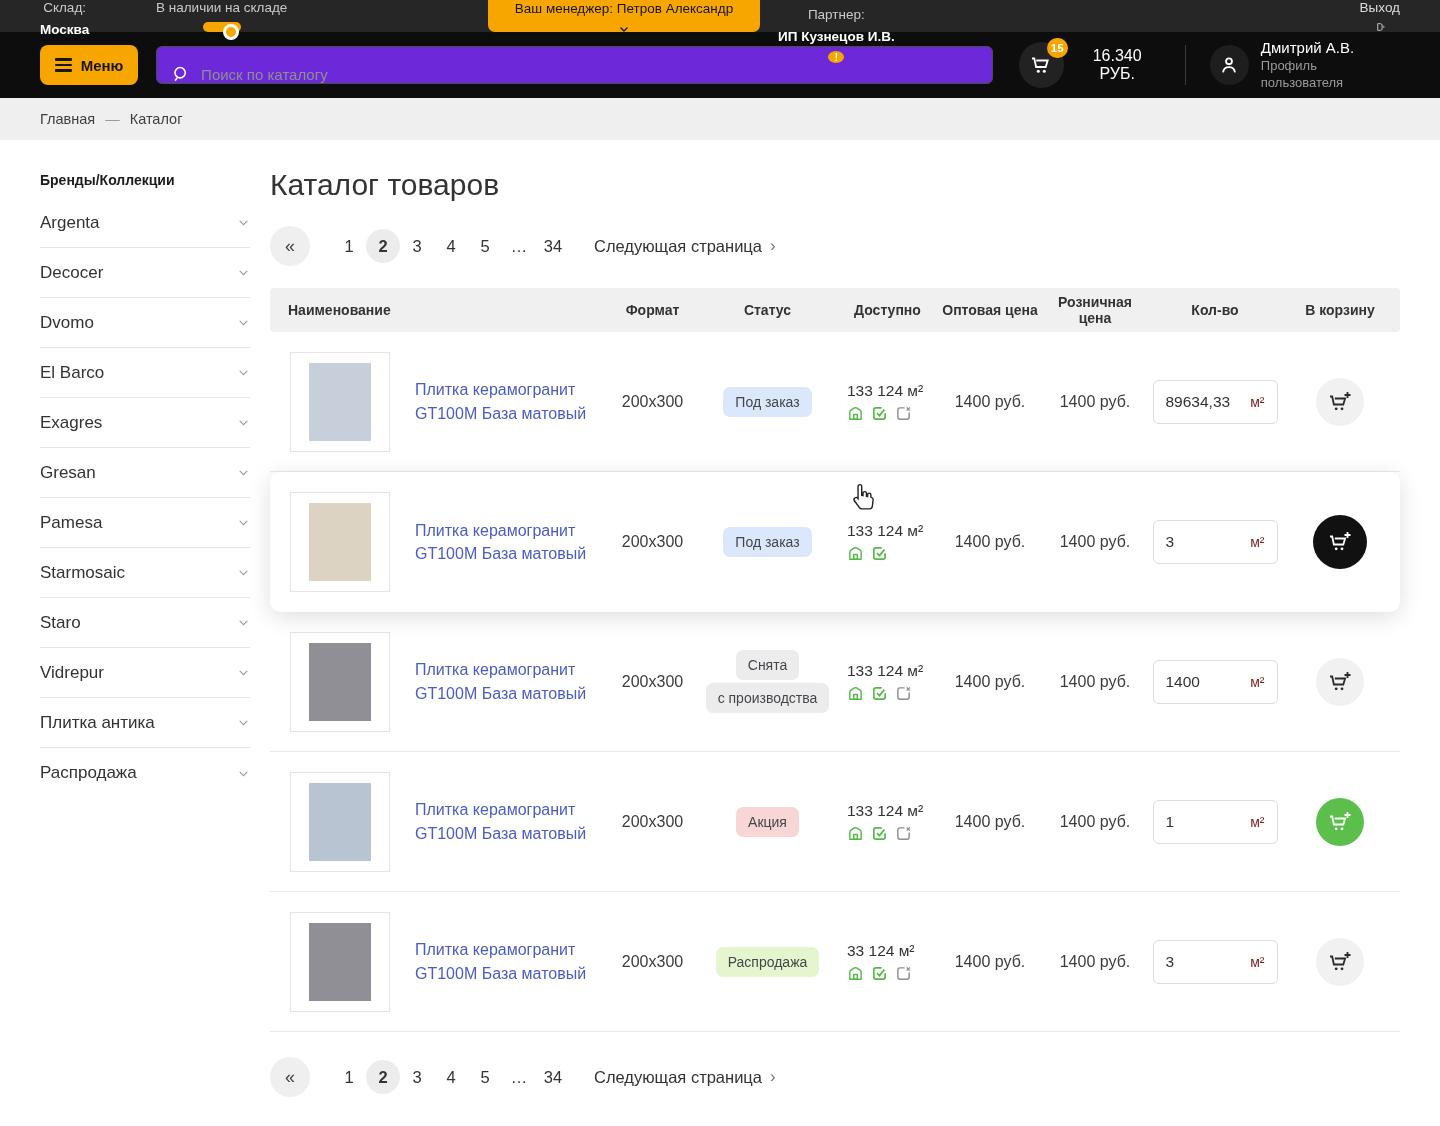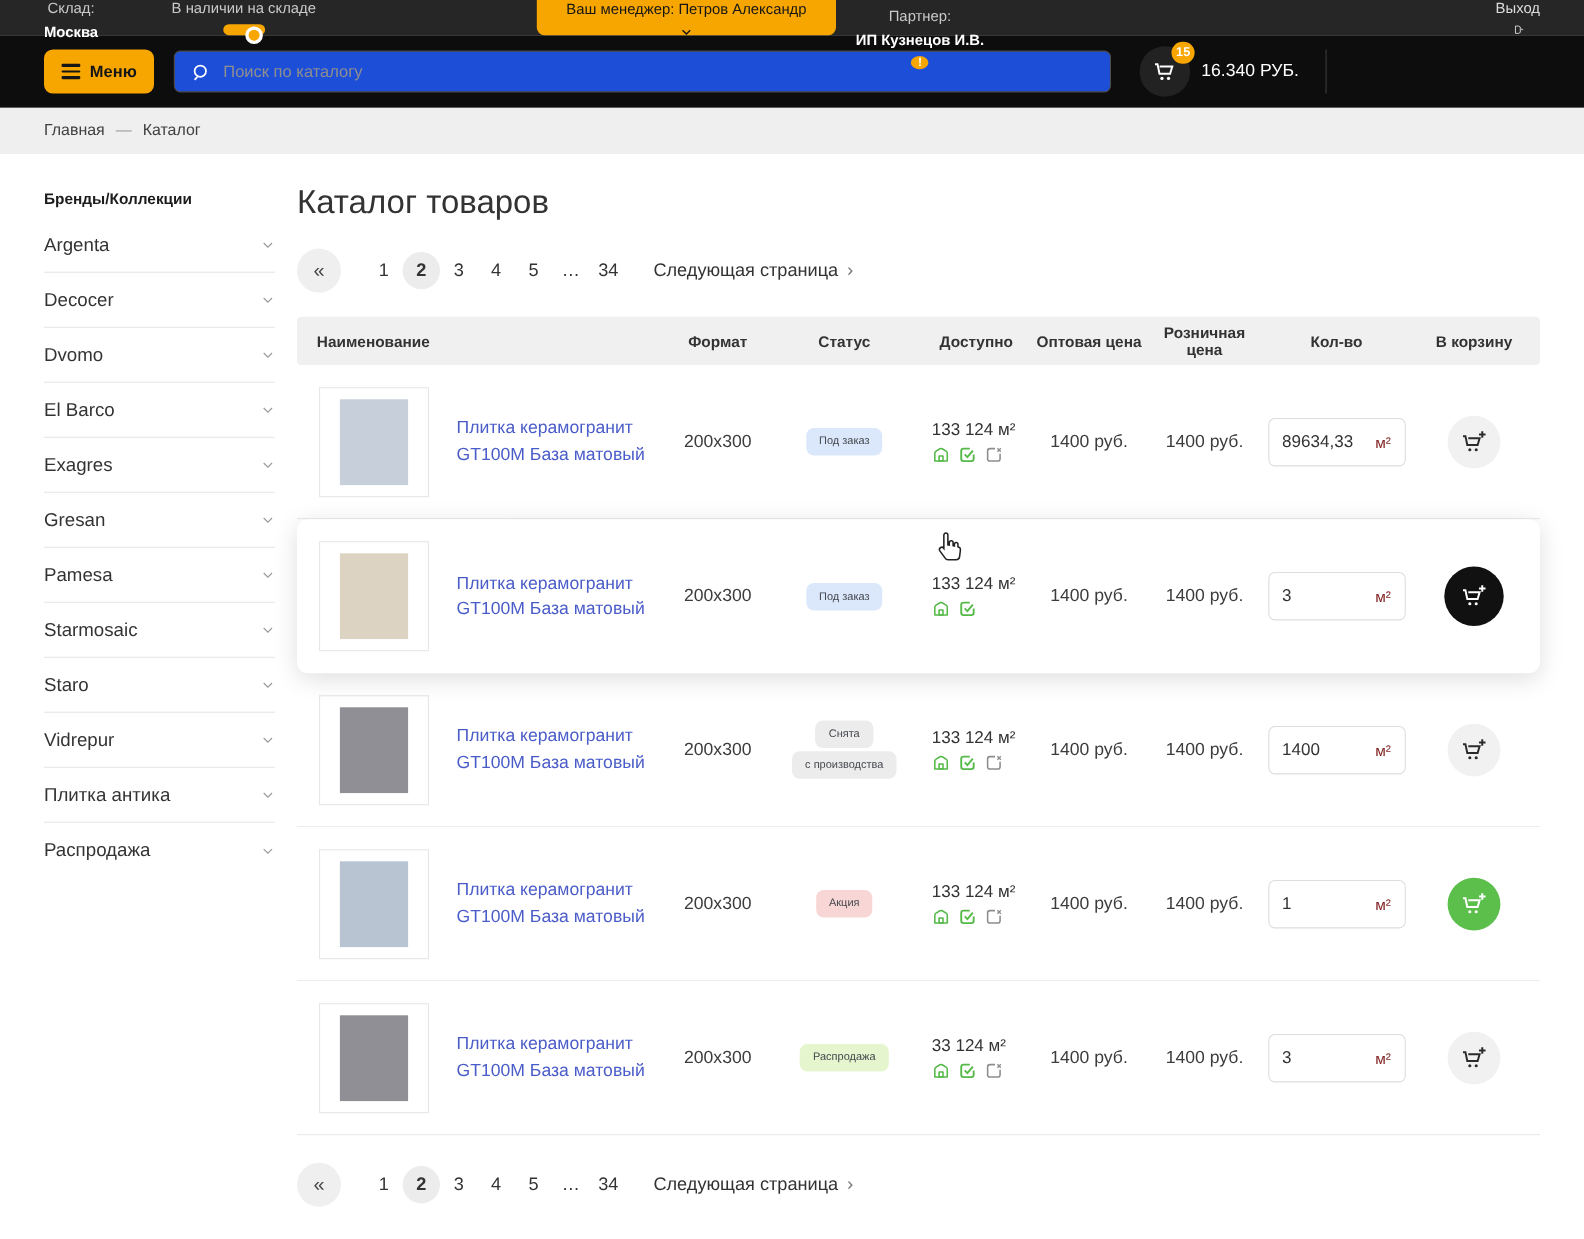--- a/index.html
+++ b/index.html
@@ -28,22 +28,22 @@
   .tb-logout { right:40px; gap:7px; color:#dcdcdc; cursor:pointer; }
   .tb-logout svg { width:16px; height:16px; }
 
   
   .header { height:66px; background:#0d0d0d; display:flex; align-items:center; padding:0 40px; }
   .menu-btn { width:100px; height:40px; background:#f7a600; border:none; border-radius:8px;
     display:flex; align-items:center; justify-content:center; gap:9px; font-size:15px; font-weight:700;
     color:#161616; cursor:pointer; font-family:inherit; }
   .hamburger { display:flex; flex-direction:column; gap:3px; }
   .hamburger i { display:block; width:17px; height:2.4px; background:#161616; border-radius:1px; }
-  .search { margin-left:18px; width:852px; height:38px; background:#1d4ed8; border:1px solid #4d4d4d;
-    border-radius:6px; display:flex; align-items:center; padding:0 14px; gap:11px; }
+  .search { margin-left:18px; width:852px; height:38px; background:#6d28d9; border:1px solid #4d4d4d;
+    border-radius:6px; display:flex; align-items:flex-end; padding:0 14px; gap:11px; }
   .search svg { width:19px; height:19px; color:#fff; flex:none; }
   .search input { flex:1; background:transparent; border:none; outline:none; color:#ddd; font-size:15px;
     font-family:inherit; }
   .search input::placeholder { color:#8f8f8f; }
   .cart-area { margin-left:26px; display:flex; align-items:center; gap:10px; cursor:pointer;text-align:center; }
   .cart-circle { position:relative; width:46px; height:46px; border-radius:50%; background:#222;
     display:flex; align-items:center; justify-content:center; color:#fff; }
   .cart-circle svg { width:24px; height:24px; }
   .cart-badge { position:absolute; top:-4px; right:-4px; min-width:20px; height:20px; border-radius:10px;
     background:#f7a600; color:#fff; font-size:11.5px; font-weight:700; display:flex; align-items:center;
@@ -98,21 +98,21 @@
 
   .c-name { display:flex; align-items:center; padding-left:20px; }
   .thumb { width:100px; height:100px; background:#fff; border:1px solid #e6e6e6; flex:none;
     display:flex; align-items:center; justify-content:center; cursor:pointer; }
   .tile { width:62px; height:78px; }
   .prod-link { margin-left:25px; width:172px; color:#4a5cc8; font-size:16px; line-height:1.45;
     cursor:pointer; text-decoration:none; }
   .c-center { text-align:center; font-size:16px; color:#3c3c3c; }
 
   .c-status { display:flex; flex-direction:column; align-items:center; gap:3px; }
-  .badge-line { display:inline-block; padding:7px 12px; border-radius:7px; font-size:10px; color:#43474c;
+  .badge-line { display:inline-block; padding:7px 12px; border-radius:7px; font-size:14px; color:#43474c;
     white-space:nowrap; }
   .badge-line:empty { display:none; }
   .c-status[data-type="order"] .badge-line { background:#dbe7fb; }
   .c-status[data-type="discontinued"] .badge-line { background:#ececec; }
   .c-status[data-type="promo"] .badge-line { background:#f9d6d6; }
   .c-status[data-type="sale"] .badge-line { background:#e5f6cf; }
 
   .c-avail { padding-left:12px; }
   .avail-qty { font-size:15.5px; color:#333; }
   .avail-icons { display:flex; gap:7px; margin-top:5px; }
@@ -201,20 +201,32 @@
       <svg viewBox="0 0 24 24" fill="none" stroke="currentColor" stroke-width="1.8">
           <path d="M3 5.5h2.3l1.8 8.5h9.6l2-6.5H7.2"></path>
           <circle cx="9.3" cy="18.3" r="1.5" fill="currentColor" stroke="none"></circle>
           <circle cx="15.3" cy="18.3" r="1.5" fill="currentColor" stroke="none"></circle>
         </svg>
       <span class="cart-badge">15</span>
     </span>
     <span class="cart-total">16.340 РУБ.</span>
   </div>
   <div class="hdr-divider"></div>
+  <div class="user">
+    <span class="avatar">
+      <svg viewBox="0 0 24 24" fill="none" stroke="currentColor" stroke-width="2">
+          <circle cx="12" cy="8" r="3.2"></circle>
+          <path d="M5.5 20c.6-3.8 3.2-5.6 6.5-5.6s5.9 1.8 6.5 5.6"></path>
+        </svg>
+    </span>
+    <span>
+      <div class="user-name">Дмитрий А.В.</div>
+      <div class="user-sub">Профиль пользователя</div>
+    </span>
+  </div>
 </div>
 
 <div class="breadcrumb">
   <span>Главная</span>
   <span class="sep">—</span>
   <span>Каталог</span>
 </div>
 
 <div class="content">
 

